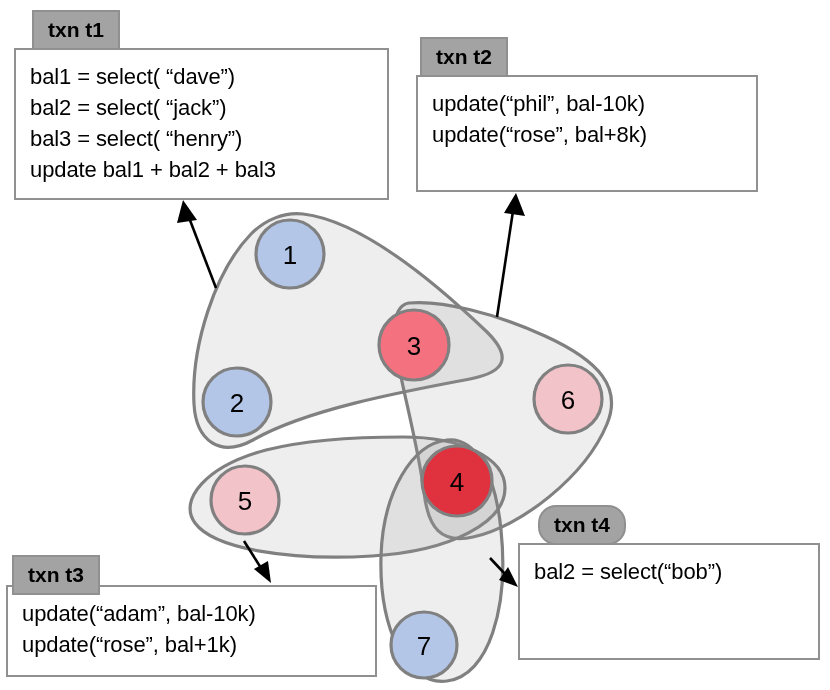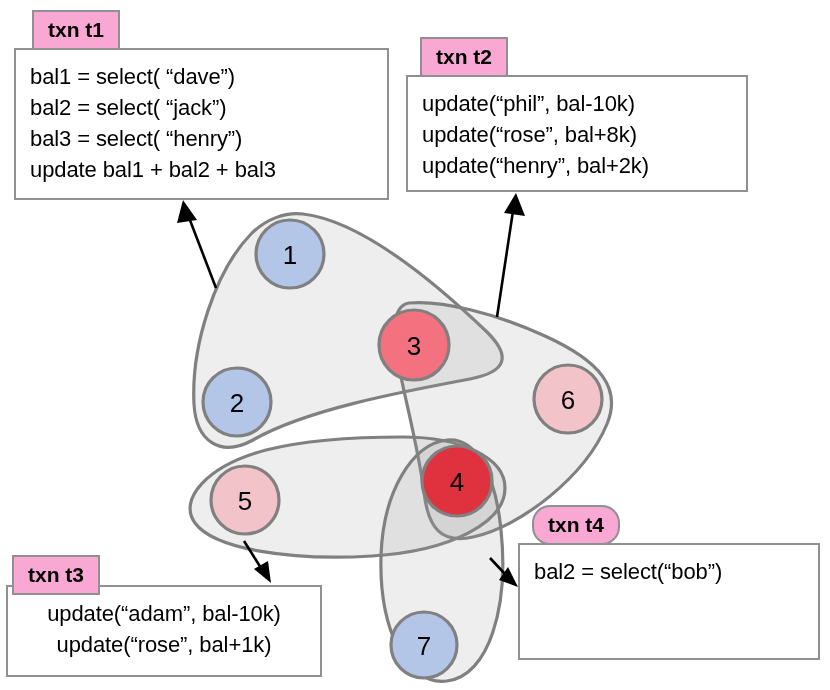--- a/index.html
+++ b/index.html
@@ -19,21 +19,21 @@
   
   .txn-box {
     position: absolute;
     box-sizing: border-box;
   }
   .txn-tab {
     position: absolute;
     top: 0;
     left: 0;
     border: 2px solid #909090;
-    background: #f9a8d4;
+    background: #a3a3a3;
     font-weight: bold;
     font-size: 21px;
     line-height: 1;
     padding: 7px 14px 8px 14px;
     z-index: 3;
     white-space: nowrap;
   }
   .txn-body {
     position: absolute;
     border: 2px solid #909090;
@@ -50,30 +50,30 @@
   }
 
   
   #box-t1 { left: 14px; top: 10px; width: 375px; height: 190px; }
   #box-t1 .txn-tab { left: 18px; top: 0; }
   #box-t1 .txn-body { left: 0; top: 38px; width: 375px; height: 152px; }
 
   
   #box-t2 { left: 406px; top: 37px; width: 378px; height: 155px; }
   #box-t2 .txn-tab { left: 14px; top: 0; }
-  #box-t2 .txn-body { left: 0; top: 38px; width: 342px; height: 117px; }
+  #box-t2 .txn-body { left: 10px; top: 38px; width: 342px; height: 117px; }
 
   
   #box-t3 { left: 6px; top: 547px; width: 360px; height: 130px; }
   #box-t3 .txn-tab { left: 6px; top: 8px; }
-  #box-t3 .txn-body { left: 0; top: 38px; width: 316px; height: 92px; text-align: center; }
+  #box-t3 .txn-body { left: 0; top: 38px; width: 371px; height: 92px; }
 
   
   #box-t4 { left: 518px; top: 505px; width: 302px; height: 155px; }
-  #box-t4 .txn-tab { left: 14px; top: 0; border-radius: 18px; }
+  #box-t4 .txn-tab { left: 20px; top: 0; border-radius: 18px; }
   #box-t4 .txn-body { left: 0; top: 38px; width: 302px; height: 117px; }
 
   
   #graph {
     position: absolute;
     left: 0;
     top: 0;
     width: 830px;
     height: 690px;
     z-index: 1;
@@ -194,21 +194,20 @@
     <div class="txn-line">bal3 = select( “henry”)</div>
     <div class="txn-line">update bal1 + bal2 + bal3</div>
   </div>
 </div>
 
 <div class="txn-box" id="box-t2">
   <div class="txn-tab">txn t2</div>
   <div class="txn-body">
     <div class="txn-line">update(“phil”,  bal-10k)</div>
     <div class="txn-line">update(“rose”,  bal+8k)</div>
-    <div class="txn-line">update(“henry”,  bal+2k)</div>
   </div>
 </div>
 
 <div class="txn-box" id="box-t3">
   <div class="txn-tab">txn t3</div>
   <div class="txn-body">
     <div class="txn-line">update(“adam”,  bal-10k)</div>
     <div class="txn-line">update(“rose”,  bal+1k)</div>
   </div>
 </div>

